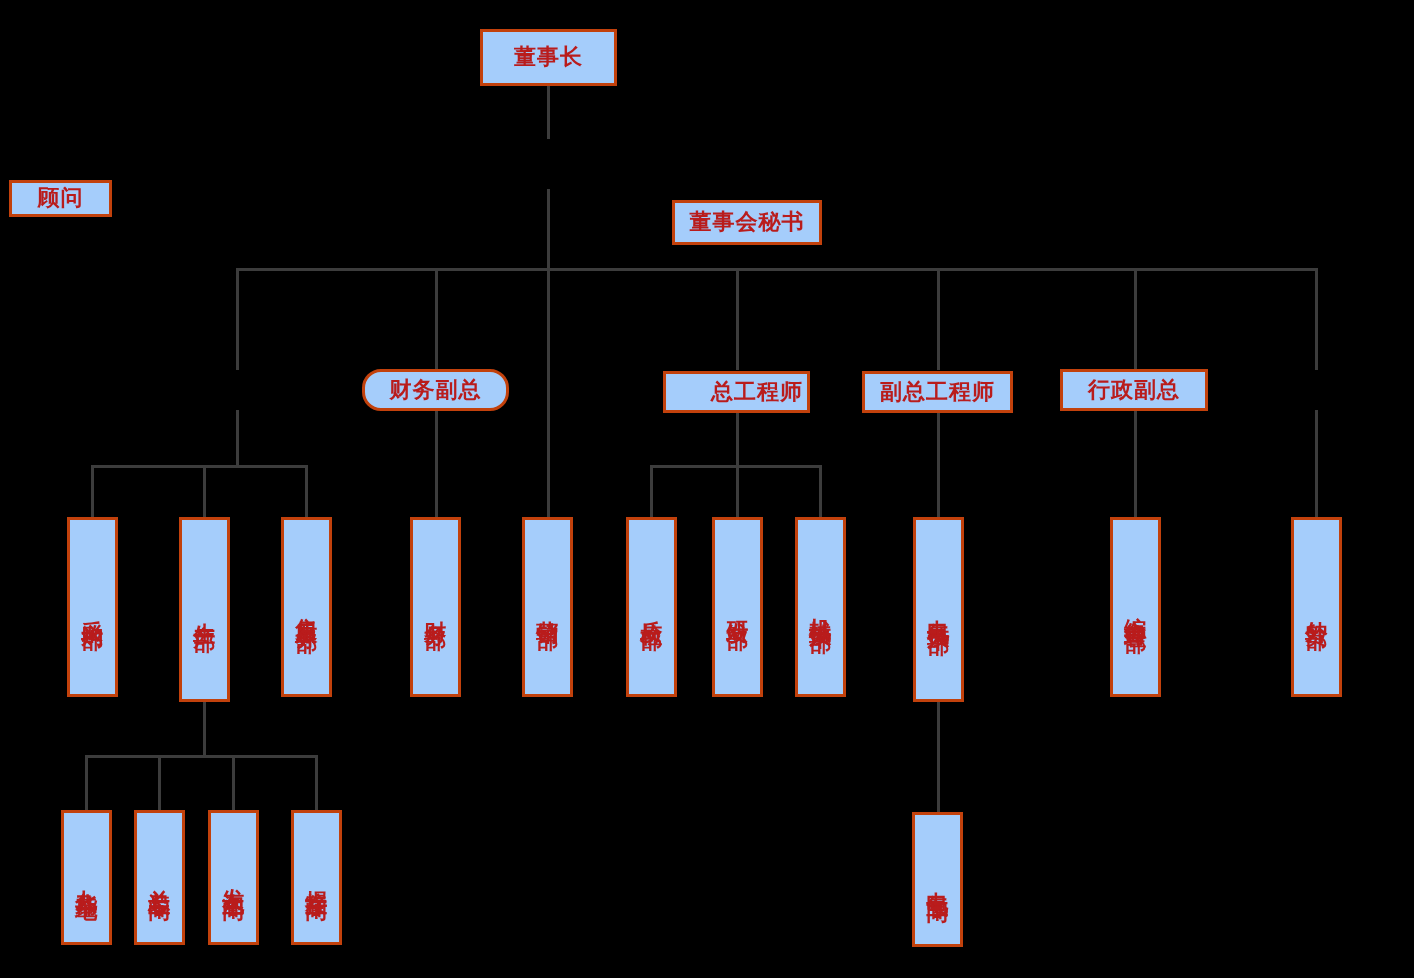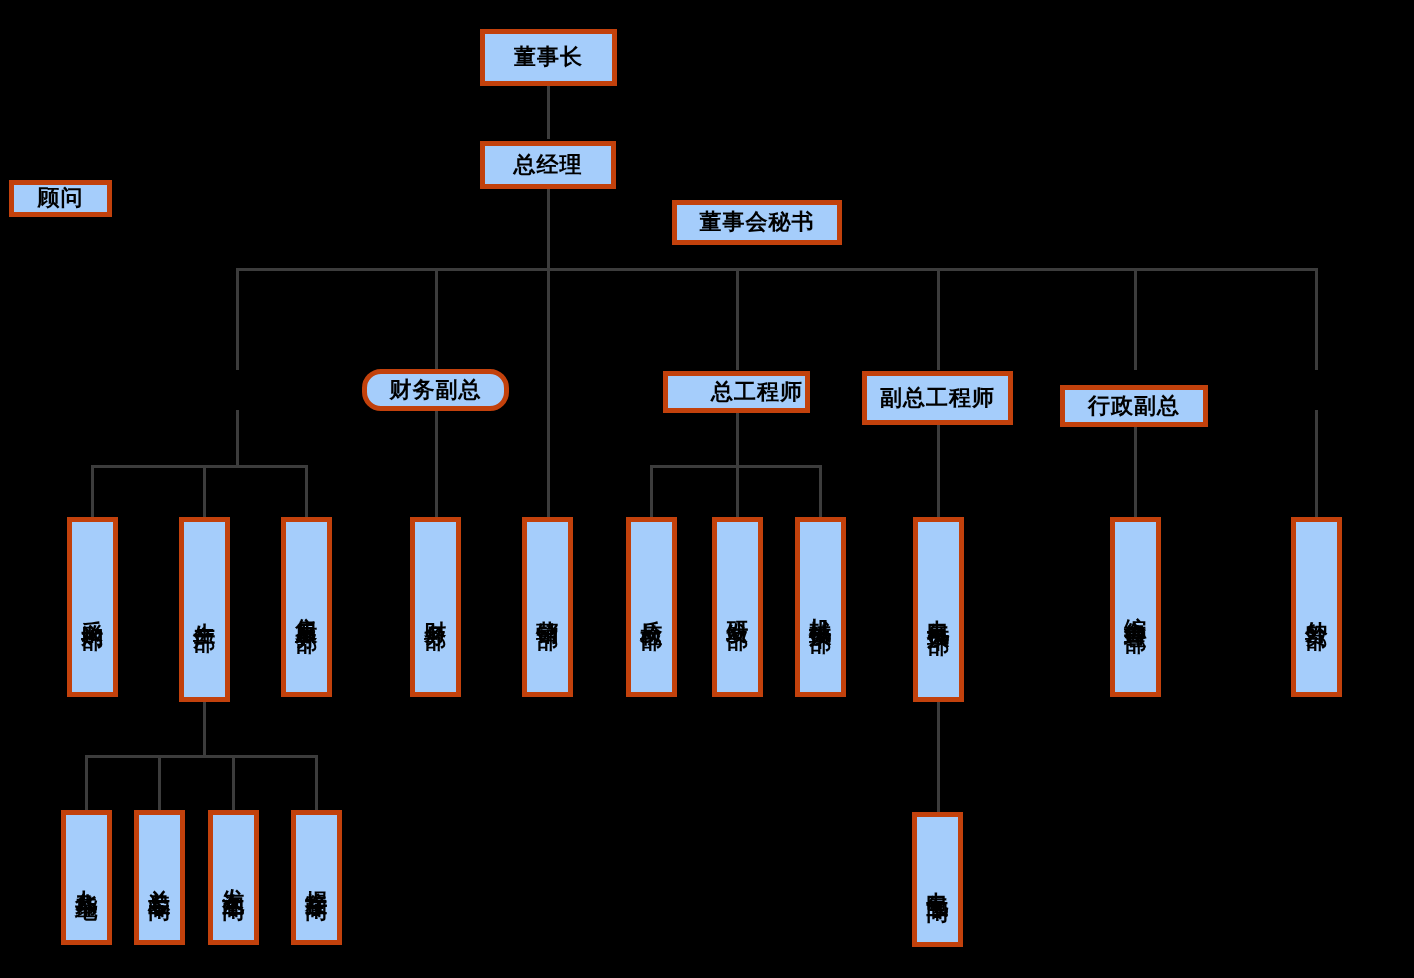--- a/index.html
+++ b/index.html
@@ -13,22 +13,22 @@
     width: 1414px;
     height: 978px;
     background: #000000;
     overflow: hidden;
     font-family: "Liberation Sans", "DejaVu Sans", sans-serif;
   }
   .node {
     position: absolute;
     box-sizing: border-box;
     background: #a5cdfb;
-    border: 5px solid #c2410c;
-    color: #000000;
+    border: 3px solid #c2410c;
+    color: #b91c1c;
     display: flex;
     align-items: center;
     justify-content: center;
     text-align: center;
     font-weight: bold;
     letter-spacing: 1px;
   }
   .node.horiz {
     font-size: 22px;
     line-height: 1.1;
@@ -90,34 +90,33 @@
   <div class="edge h" style="left:85px; top:755px; width:233px;"></div>
   <div class="edge v" style="left:85px; top:755px; height:55px;"></div>
   <div class="edge v" style="left:158px; top:755px; height:55px;"></div>
   <div class="edge v" style="left:232px; top:755px; height:55px;"></div>
   <div class="edge v" style="left:315px; top:755px; height:55px;"></div>
 
   <div class="edge v" style="left:937px; top:700px; height:112px;"></div>
 
   <div class="node horiz" style="left:480px; top:29px; width:137px; height:57px;">董事长</div>
 
-  <div class="node horiz" style="left:480px; top:141px; width:136px; height:48px;">总经理</div>
 
   <div class="node horiz" style="left:9px; top:180px; width:103px; height:37px;">顾问</div>
 
-  <div class="node horiz" style="left:672px; top:200px; width:170px; height:45px;">董事会秘书</div>
+  <div class="node horiz" style="left:672px; top:200px; width:150px; height:45px;">董事会秘书</div>
 
 
   <div class="node horiz" style="left:362px; top:369px; width:147px; height:42px;border-radius:19px;">财务副总</div>
 
   <div class="node horiz" style="left:663px; top:371px; width:147px; height:42px;padding-left:41px;">总工程师</div>
 
-  <div class="node horiz" style="left:862px; top:371px; width:151px; height:54px;">副总工程师</div>
+  <div class="node horiz" style="left:862px; top:371px; width:151px; height:42px;">副总工程师</div>
 
-  <div class="node horiz" style="left:1060px; top:369px; width:148px; height:42px;margin-top:16px;">行政副总</div>
+  <div class="node horiz" style="left:1060px; top:369px; width:148px; height:42px;">行政副总</div>
 
 
   <div class="node vert" style="left:67px; top:517px; width:51px; height:180px;">采购部</div>
 
   <div class="node vert" style="left:179px; top:517px; width:51px; height:185px;">生产部</div>
 
   <div class="node vert" style="left:281px; top:517px; width:51px; height:180px;">售后服务部</div>
 
   <div class="node vert" style="left:410px; top:517px; width:51px; height:180px;">财务部</div>
 

